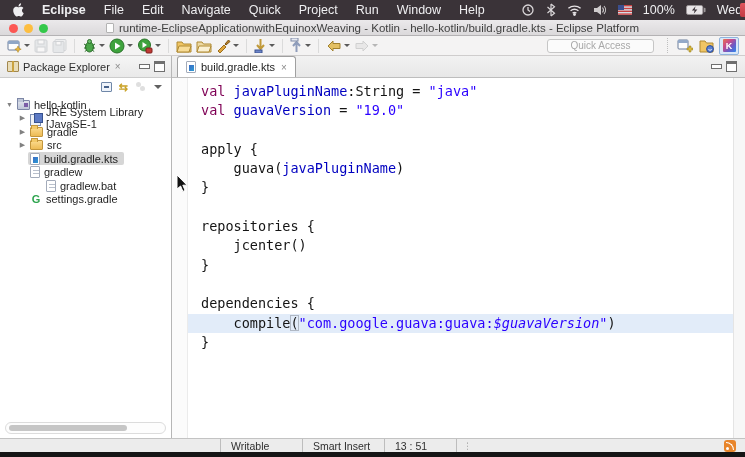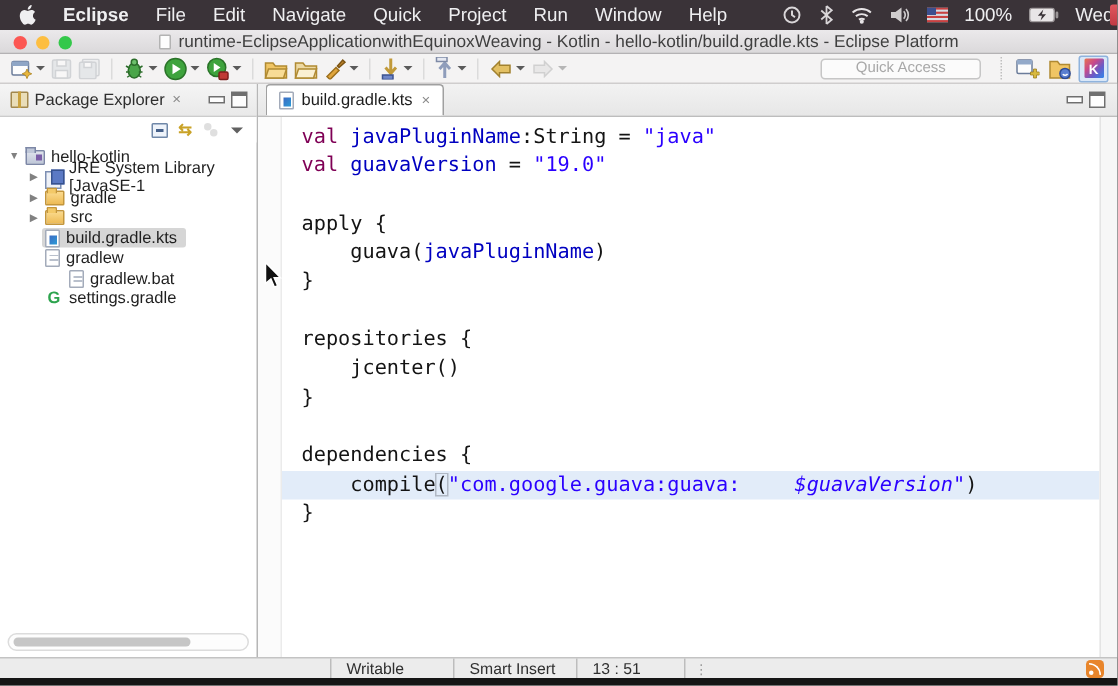--- a/index.html
+++ b/index.html
@@ -137,21 +137,21 @@
   .code-area { flex:1; display:flex; min-height:0; }
   .ruler-left { width:16px; background:#fbfbfb; border-right:1px solid #ebebeb; }
   .code { flex:1; padding:4px 0 0 13px; font-family:"DejaVu Sans Mono", monospace;
     font-size:13.5px; overflow:hidden; }
   .code-line { height:19.3px; line-height:19.3px; white-space:pre; }
   .code-line.hl { background:var(--line-hl); margin-left:-13px; padding-left:13px; }
   .tok-k { color:var(--c-keyword); }
   .tok-v { color:var(--c-variable); }
   .tok-s { color:var(--c-string); }
   .tok-p { color:var(--c-plain); }
-  .tok-t { color:var(--c-template); font-style:italic;margin-left:36px; }
+  .tok-t { color:var(--c-template); font-style:italic; }
   .tok-b { color:var(--c-plain); box-shadow:inset 0 0 0 1px #b0b8c4; }
   .ruler-right { width:12px; background:#f7f7f7; border-left:1px solid #e4e4e4; }
   
   .statusbar { height:14px; background:#ececec; border-top:1px solid #c3c3c3;
     display:flex; align-items:center; font-size:10.5px; color:#2f2f2f; }
   .sspacer { width:221px; height:100%; border-right:1px solid #bdbdbd; }
   .scell { padding:0 10px; height:100%; display:flex; align-items:center;
     border-right:1px solid #bdbdbd; min-width:82px; }
   .scell.pos { min-width:72px; }
   .sdots { color:#9a9a9a; margin-left:6px; font-size:9px; }

